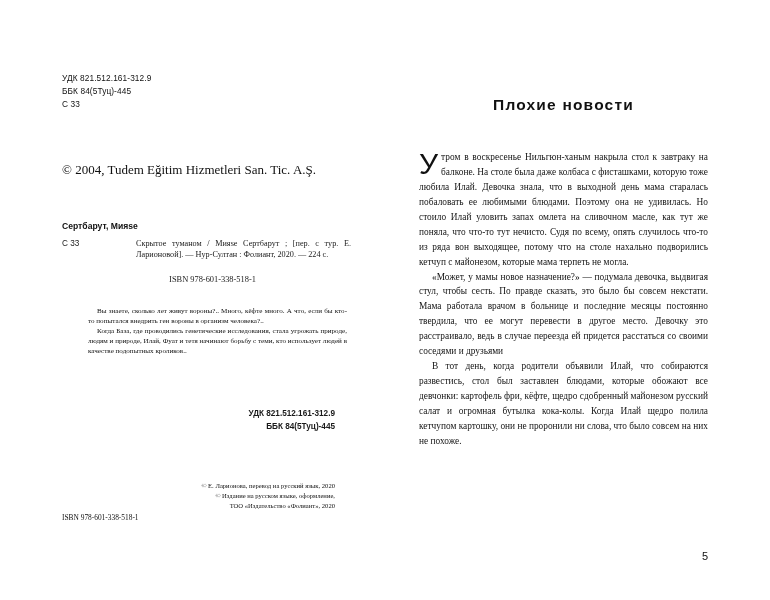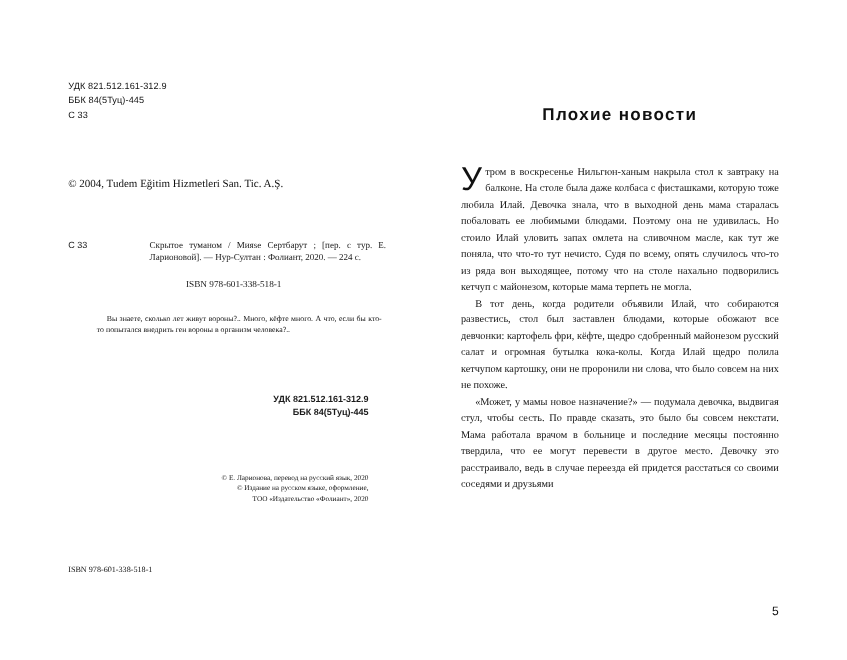--- a/index.html
+++ b/index.html
@@ -36,21 +36,21 @@
     font-size: 8.3px;
     line-height: 1.55;
     letter-spacing: 0.1px;
     color: #111;
     margin: 0 0 50px 0;
   }
   .udk-block div { white-space: pre; }
 
   .copyright-line {
     font-family: "Liberation Serif", serif;
-    font-size: 10px;
+    font-size: 13px;
     line-height: 1.4;
     margin: 16px 0 42px 0;
     color: #111;
   }
 
   .author-name {
     font-family: "Liberation Sans", sans-serif;
     font-weight: bold;
     font-size: 8.6px;
     margin: 0 0 7px 0;
@@ -179,50 +179,52 @@
   <div class="page page-left">
 
     <div class="udk-block">
       <div>УДК 821.512.161-312.9</div>
       <div>ББК 84(5Туц)-445</div>
       <div>С 33</div>
     </div>
 
     <div class="copyright-line">© 2004, Tudem Eğitim Hizmetleri San. Tic. A.Ş.</div>
 
+    <div class="author-name">Сертбарут, Мияse</div>
 
     <div class="bib-row">
       <div class="bib-code">С 33</div>
       <div class="bib-text">Скрытое туманом / Мияse Сертбарут ; [пер. с тур. Е. Ларионовой]. — Нур-Султан : Фолиант, 2020. — 224 с.</div>
     </div>
 
     <div class="isbn-top">ISBN 978-601-338-518-1</div>
 
     <div class="annotation">
       <p>Вы знаете, сколько лет живут вороны?.. Много, кёфте много. А что, если бы кто-то попытался внедрить ген вороны в организм человека?..</p>
+      <p>Когда База, где проводились генетические исследования, стала угрожать природе, людям и природе, Илай, Фуат и тетя начинают борьбу с теми, кто использует людей в качестве подопытных кроликов..</p>
     </div>
 
     <div class="udk-bottom">УДК 821.512.161-312.9
 ББК 84(5Туц)-445</div>
 
     <div class="credits">
       <div>© Е. Ларионова, перевод на русский язык, 2020</div>
       <div>© Издание на русском языке, оформление,</div>
       <div>ТОО «Издательство «Фолиант», 2020</div>
     </div>
 
     <div class="isbn-bottom">ISBN 978-601-338-518-1</div>
   </div>
 
   <div class="page page-right">
 
     <h1 class="chapter-title">Плохие новости</h1>
 
     <div class="body-text">
       <p class="first"><span class="dropcap">У</span><span>тром в воскресенье Нильгюн-ханым накрыла стол к завтраку на балконе. На столе была даже колбаса с фисташками, которую тоже любила Илай. Девочка знала, что в выходной день мама старалась побаловать ее любимыми блюдами. Поэтому она не удивилась. Но стоило Илай уловить запах омлета на сливочном масле, как тут же поняла, что что-то тут нечисто. Судя по всему, опять случилось что-то из ряда вон выходящее, потому что на столе нахально подворились кетчуп с майонезом, которые мама терпеть не могла.</span></p>
+      <p>«Может, у мамы новое назначение?» — подумала девочка, выдвигая стул, чтобы сесть. По правде сказать, это было бы совсем некстати. Мама работала врачом в больнице и последние месяцы постоянно твердила, что ее могут перевести в другое место. Девочку это расстраивало, ведь в случае переезда ей придется расстаться со своими соседями и друзьями</p>
       <p>В тот день, когда родители объявили Илай, что собираются развестись, стол был заставлен блюдами, которые обожают все девчонки: картофель фри, кёфте, щедро сдобренный майонезом русский салат и огромная бутылка кока-колы. Когда Илай щедро полила кетчупом картошку, они не проронили ни слова, что было совсем на них не похоже.</p>
-      <p>«Может, у мамы новое назначение?» — подумала девочка, выдвигая стул, чтобы сесть. По правде сказать, это было бы совсем некстати. Мама работала врачом в больнице и последние месяцы постоянно твердила, что ее могут перевести в другое место. Девочку это расстраивало, ведь в случае переезда ей придется расстаться со своими соседями и друзьями</p>
     </div>
 
     <div class="folio">5</div>
   </div>
 
 </div>
 
 </body></html>

